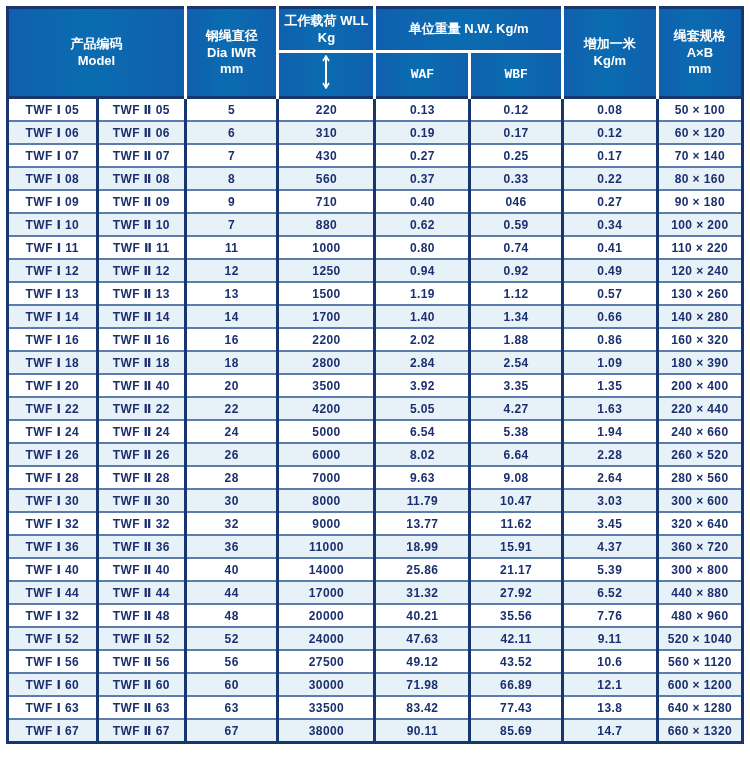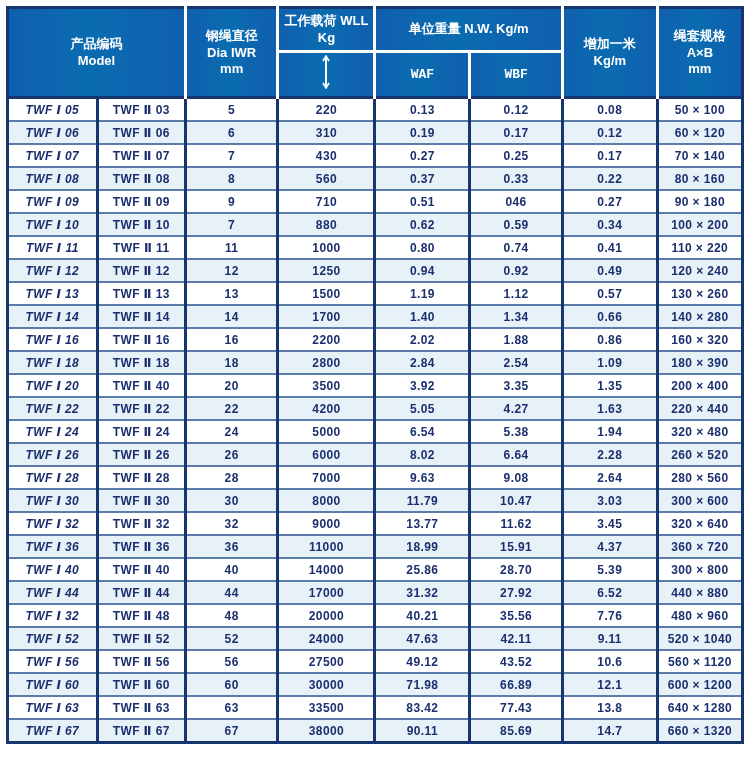--- a/index.html
+++ b/index.html
@@ -52,21 +52,21 @@
     letter-spacing: 0.4px;
     text-align: center;
     vertical-align: middle;
     background: #ffffff;
     border-left: 3px solid #16366d;
     border-top: 2px solid #5d7cae;
     padding: 1px 0;
     white-space: nowrap;
     overflow: hidden;
   }
-  tbody td:first-child { border-left: none; font-style: italic; }
+  tbody td:first-child { border-left: none; }
   tbody tr:first-child td { border-top: none; }
   tbody tr.alt td { background: #e7f1f8; }
   
   .arrow-wrap { display: inline-block; height: 34px; }
 </style>
 </head>
 <body>
 
 <div class="page">
   <table class="spec">
@@ -118,21 +118,21 @@
             </svg>
           </span>
         </th>
         <th>WAF</th>
         <th>WBF</th>
       </tr>
     </thead>
     <tbody>
         <tr>
           <td>TWF Ⅰ 05</td>
-          <td>TWF Ⅱ 03</td>
+          <td>TWF Ⅱ 05</td>
           <td>5</td>
           <td>220</td>
           <td>0.13</td>
           <td>0.12</td>
           <td>0.08</td>
           <td>50 × 100</td>
         </tr>
         <tr class="alt">
           <td>TWF Ⅰ 06</td>
           <td>TWF Ⅱ 06</td>
@@ -161,21 +161,21 @@
           <td>0.37</td>
           <td>0.33</td>
           <td>0.22</td>
           <td>80 × 160</td>
         </tr>
         <tr>
           <td>TWF Ⅰ 09</td>
           <td>TWF Ⅱ 09</td>
           <td>9</td>
           <td>710</td>
-          <td>0.51</td>
+          <td>0.40</td>
           <td>046</td>
           <td>0.27</td>
           <td>90 × 180</td>
         </tr>
         <tr class="alt">
           <td>TWF Ⅰ 10</td>
           <td>TWF Ⅱ 10</td>
           <td>7</td>
           <td>880</td>
           <td>0.62</td>
@@ -264,21 +264,21 @@
           <td>220 × 440</td>
         </tr>
         <tr>
           <td>TWF Ⅰ 24</td>
           <td>TWF Ⅱ 24</td>
           <td>24</td>
           <td>5000</td>
           <td>6.54</td>
           <td>5.38</td>
           <td>1.94</td>
-          <td>320 × 480</td>
+          <td>240 × 660</td>
         </tr>
         <tr class="alt">
           <td>TWF Ⅰ 26</td>
           <td>TWF Ⅱ 26</td>
           <td>26</td>
           <td>6000</td>
           <td>8.02</td>
           <td>6.64</td>
           <td>2.28</td>
           <td>260 × 520</td>
@@ -322,21 +322,21 @@
           <td>15.91</td>
           <td>4.37</td>
           <td>360 × 720</td>
         </tr>
         <tr>
           <td>TWF Ⅰ 40</td>
           <td>TWF Ⅱ 40</td>
           <td>40</td>
           <td>14000</td>
           <td>25.86</td>
-          <td>28.70</td>
+          <td>21.17</td>
           <td>5.39</td>
           <td>300 × 800</td>
         </tr>
         <tr class="alt">
           <td>TWF Ⅰ 44</td>
           <td>TWF Ⅱ 44</td>
           <td>44</td>
           <td>17000</td>
           <td>31.32</td>
           <td>27.92</td>

